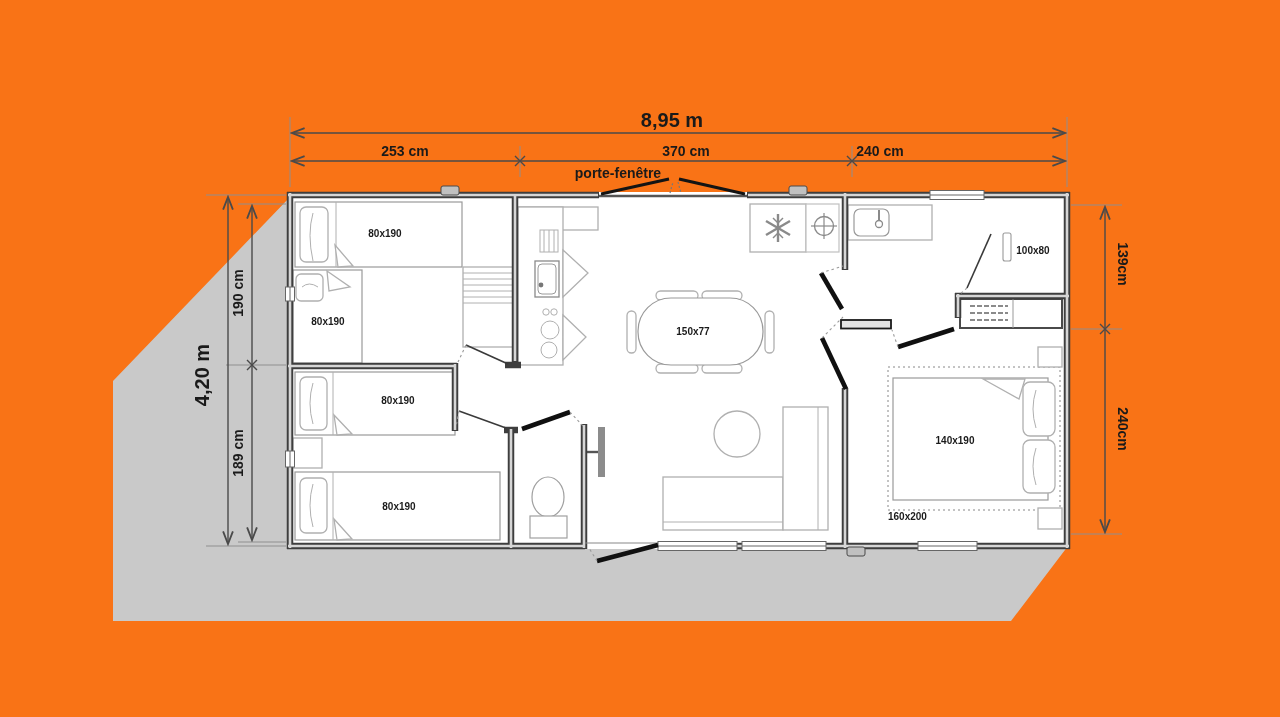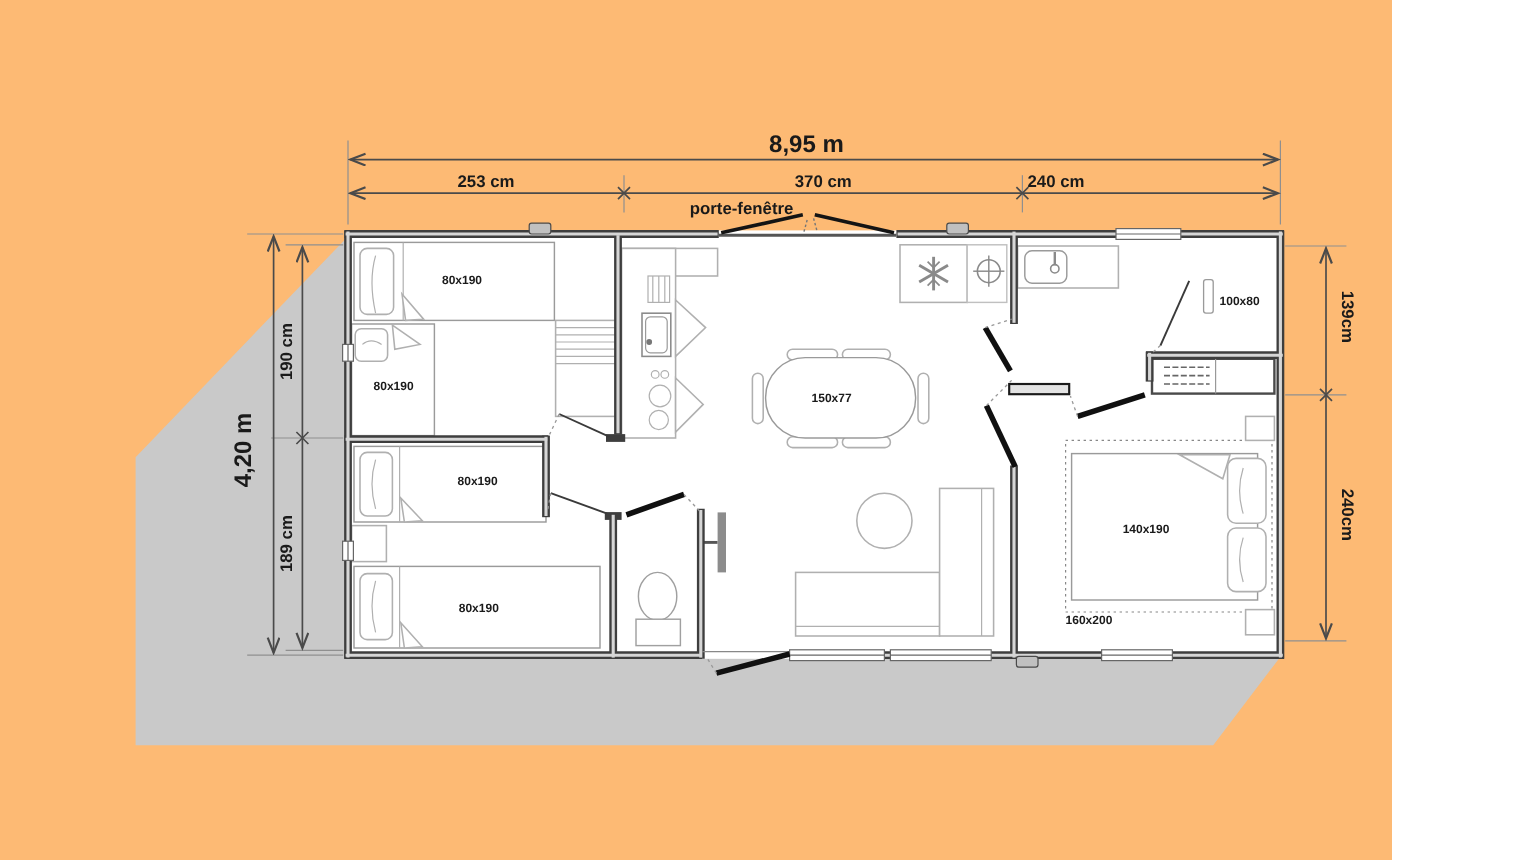--- a/index.html
+++ b/index.html
@@ -1,16 +1,16 @@
 <!DOCTYPE html>
 <html><head>
 <meta charset="utf-8">
 <style>
   html,body{margin:0;padding:0;background:#ffffff;}
-  #stage{position:relative;width:1160px;height:717px;background:#fdba74;overflow:hidden;
+  #stage{position:relative;width:1280px;height:717px;background:#f97316;overflow:hidden;
          font-family:"Liberation Sans",sans-serif;}
   svg{position:absolute;left:0;top:0;}
   text{fill:#1a1a1a;font-family:"Liberation Sans",sans-serif;}
   .dim-lg{font-size:20px;font-weight:bold;}
   .dim{font-size:14px;font-weight:bold;}
   .lbl{font-size:10px;font-weight:bold;}
   .wall{stroke:#3e3e3e;stroke-width:6.5;fill:none;}
   .core{stroke:#d6d6d6;stroke-width:2.6;fill:none;}
   .furn{stroke:#b0b0b0;stroke-width:1.3;fill:#ffffff;}
   .furn2{stroke:#9a9a9a;stroke-width:1.2;fill:#ffffff;}

